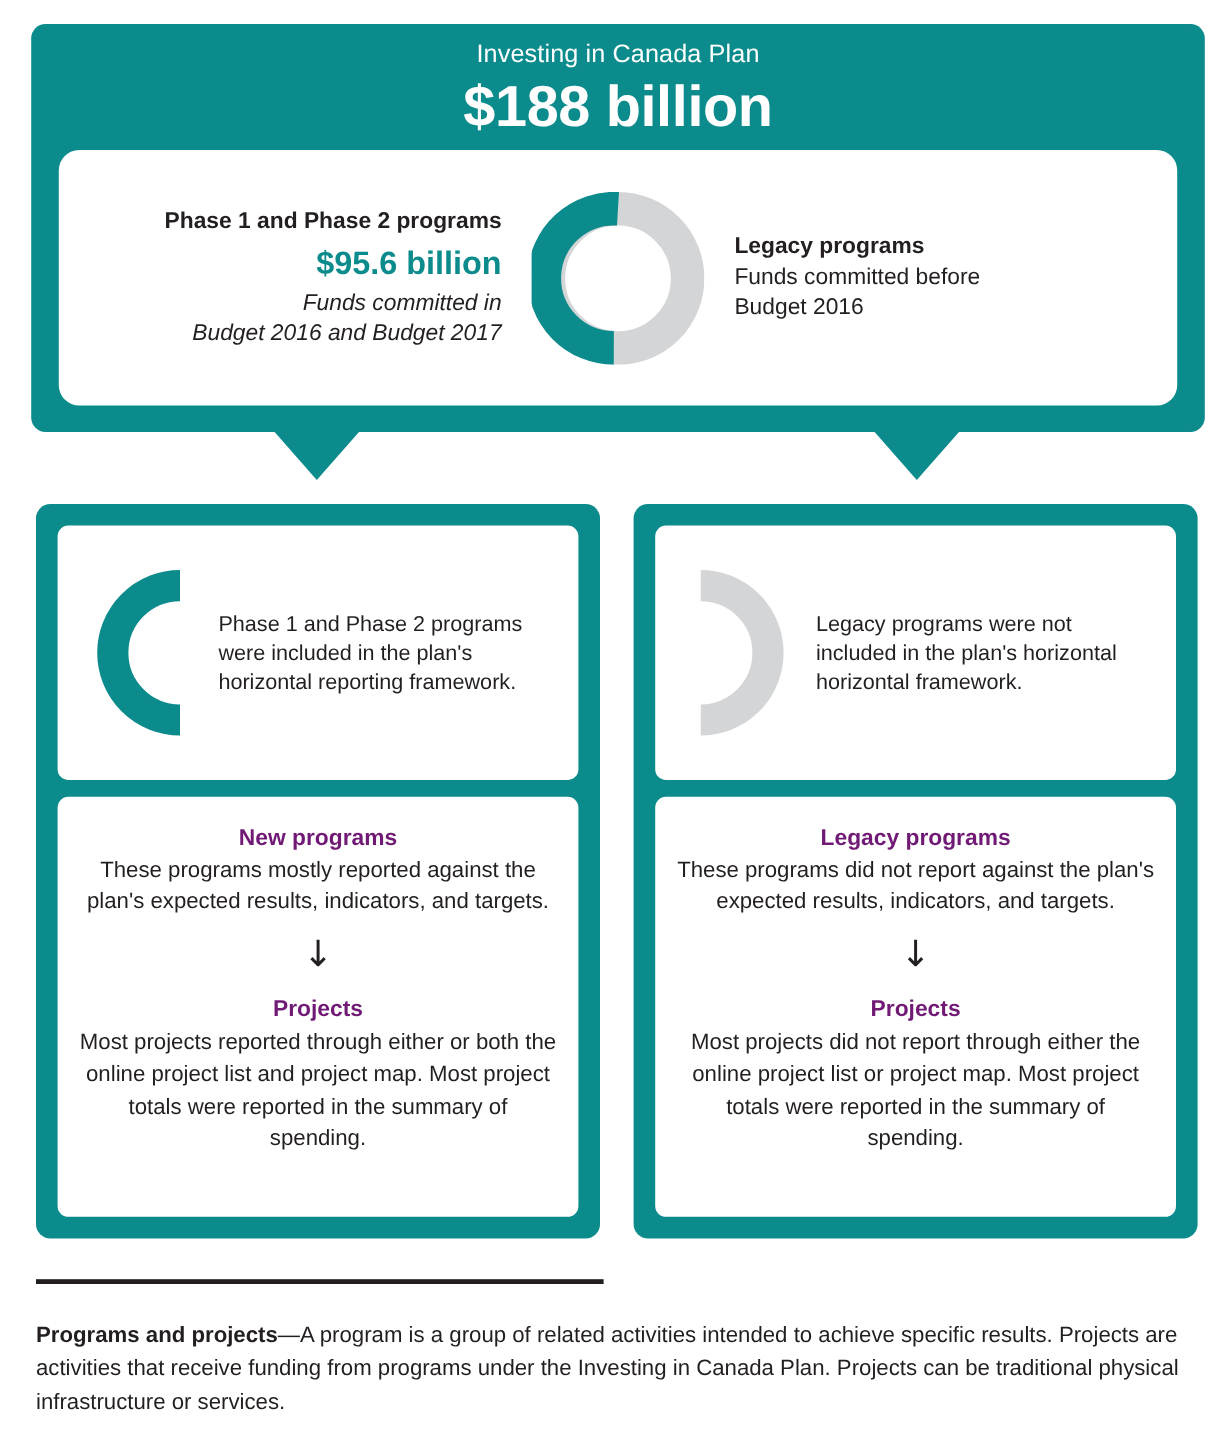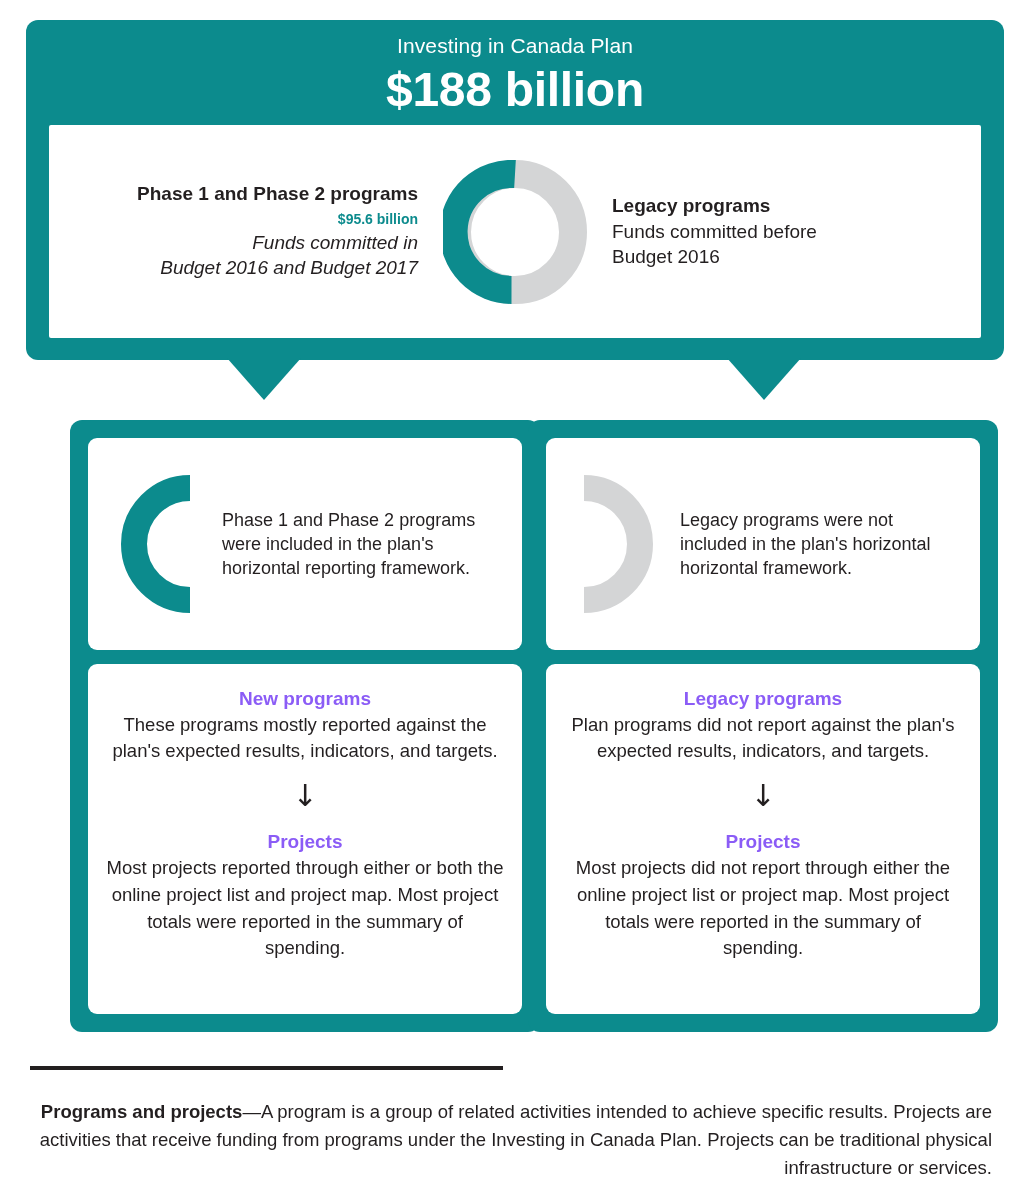--- a/index.html
+++ b/index.html
@@ -48,40 +48,40 @@
     letter-spacing: -0.3px;
   }
 
   .header-card {
     position: absolute;
     left: 23px;
     top: 105px;
     width: 932px;
     height: 213px;
     background: #ffffff;
-    border-radius: 2px;
+    border-radius: 17px;
     display: flex;
     align-items: center;
   }
 
   .split-col {
     flex: 1 1 0;
     padding: 0 22px;
   }
   .split-col.left  { text-align: right; }
   .split-col.right { text-align: left; }
 
   .split-heading {
     font-size: 19px;
     font-weight: bold;
     color: #231f20;
     line-height: 1.3;
   }
   .split-amount {
-    font-size: 14px;
+    font-size: 27px;
     font-weight: bold;
     color: #0c8b8d;
     line-height: 1.45;
     margin-top: 2px;
   }
   .split-desc {
     font-size: 19px;
     font-weight: 400;
     color: #231f20;
     line-height: 1.32;
@@ -113,21 +113,21 @@
     top: 420px;
     width: 470px;
     height: 612px;
     background: #0c8b8d;
     border-radius: 12px;
     padding: 18px;
     display: flex;
     flex-direction: column;
     gap: 14px;
   }
-  .column.col-left  { left: 30px; margin-left: 40px; }
+  .column.col-left  { left: 30px; }
   .column.col-right { left: 528px; }
 
   .card {
     background: #ffffff;
     border-radius: 9px;
   }
 
   .card-arc {
     flex: 0 0 212px;
     display: flex;
@@ -152,21 +152,21 @@
 
   .card-detail {
     flex: 1 1 auto;
     padding: 22px 18px 18px 18px;
     text-align: center;
   }
 
   .detail-heading {
     font-size: 19px;
     font-weight: bold;
-    color: #8b5cf6;
+    color: #701a75;
     line-height: 1.35;
   }
   .detail-body {
     font-size: 18.5px;
     color: #231f20;
     line-height: 1.45;
   }
 
   .down-arrow {
     font-size: 30px;
@@ -188,21 +188,21 @@
 
   .footnote {
     position: absolute;
     left: 30px;
     top: 1098px;
     width: 962px;
     font-size: 18.5px;
     line-height: 1.5;
     color: #231f20;
     font-stretch: condensed;
-    text-align: right;
+    text-align: left;
   }
   .footnote b { font-weight: bold; }
 </style>
 </head>
 <body>
 
 <div class="infographic">
 
   <div class="header-panel">
     <div class="header-title">Investing in Canada Plan</div>
@@ -264,21 +264,21 @@
       <div class="arc-holder">
         <svg width="88" height="140" viewBox="0 0 88 140">
           <path d="M 14 14 A 56 56 0 1 1 14 126" fill="none" stroke="#d4d5d6" stroke-width="26"></path>
         </svg>
       </div>
       <div class="arc-text">Legacy programs were not included in the plan's horizontal horizontal framework.</div>
     </div>
 
     <div class="card card-detail">
       <div class="detail-heading">Legacy programs</div>
-      <div class="detail-body">Plan programs did not report against the plan's expected results, indicators, and targets.</div>
+      <div class="detail-body">These programs did not report against the plan's expected results, indicators, and targets.</div>
       <div class="down-arrow">↓</div>
       <div class="detail-heading">Projects</div>
       <div class="detail-body">Most projects did not report through either the online project list or project map. Most project totals were reported in the summary of spending.</div>
     </div>
 
   </div>
 
   <div class="footnote-rule"></div>
   <div class="footnote">
     <b>Programs and projects</b><span>—A program is a group of related activities intended to achieve specific results. Projects are activities that receive funding from programs under the Investing in Canada Plan. Projects can be traditional physical infrastructure or services.</span>

